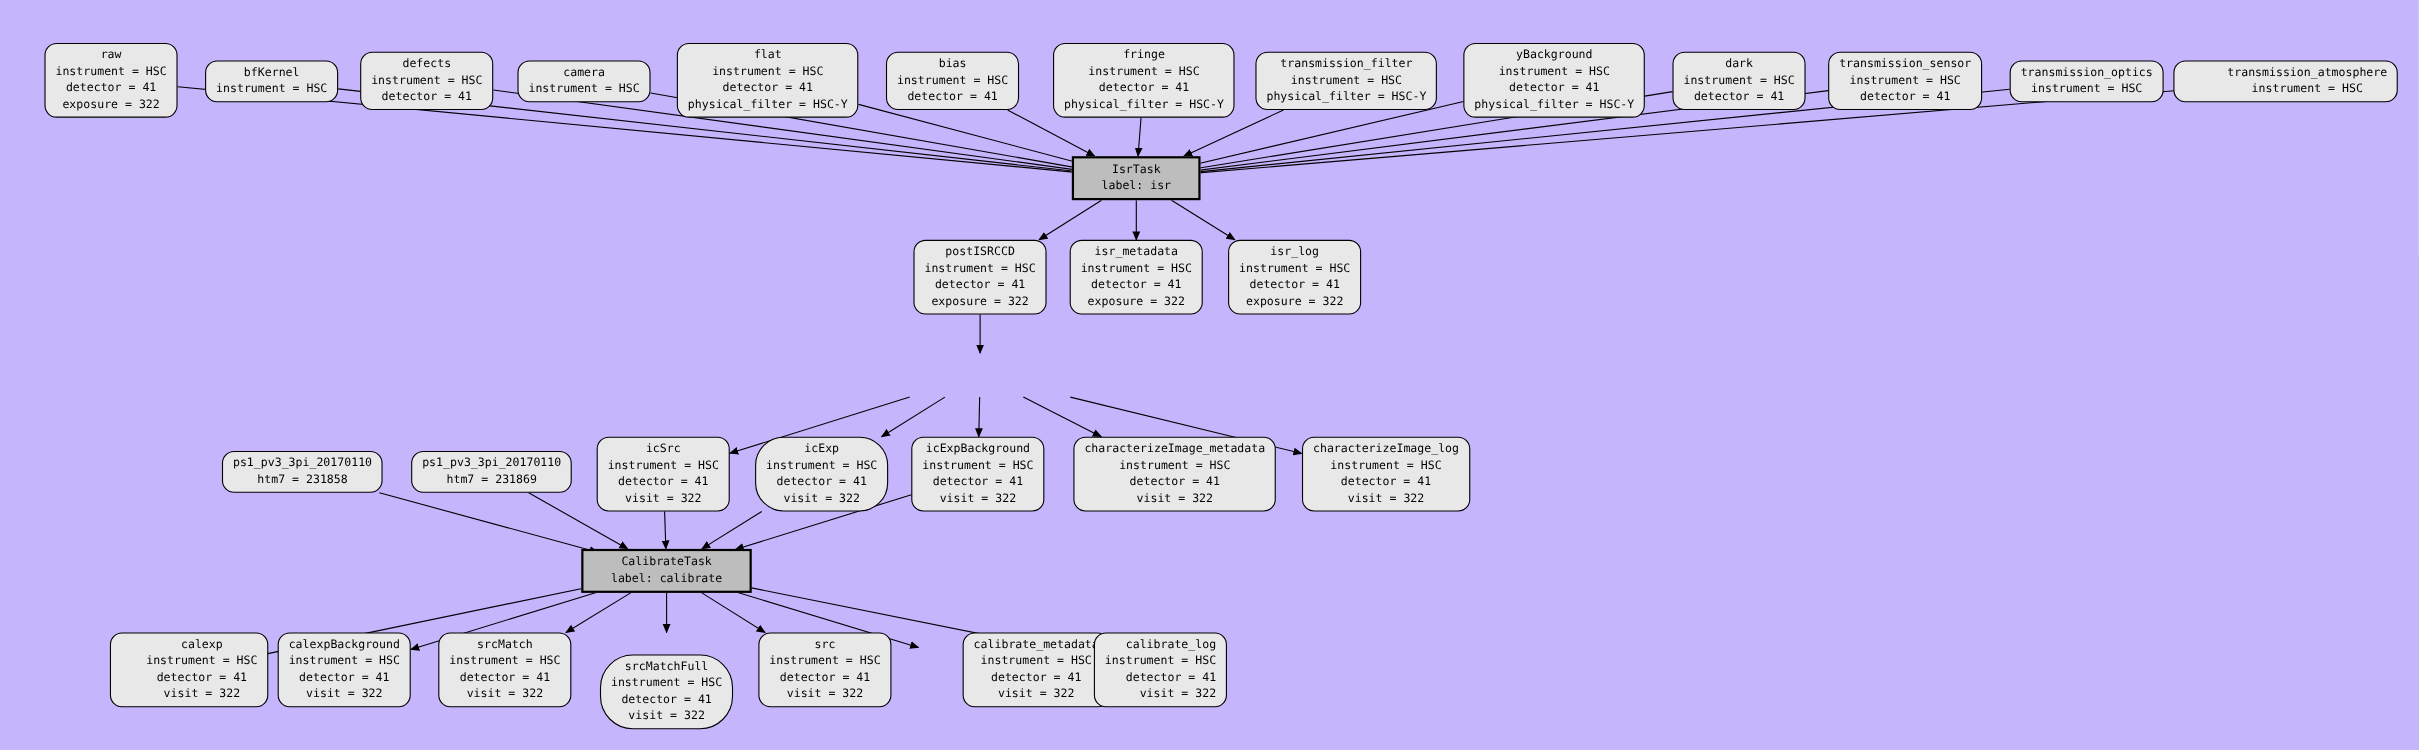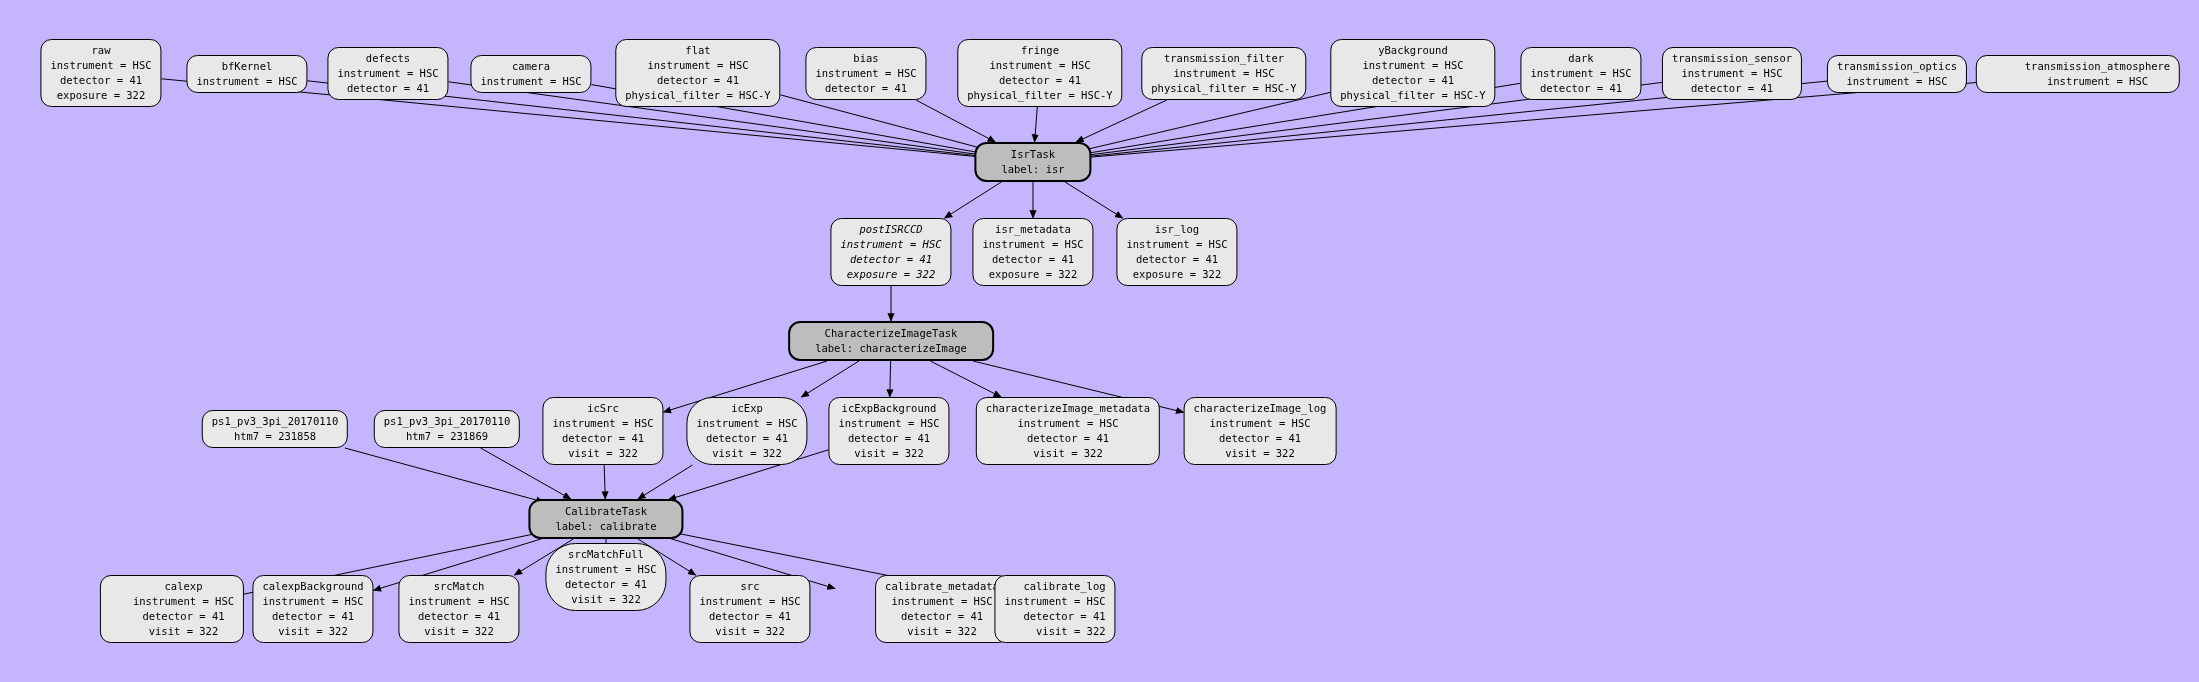--- a/index.html
+++ b/index.html
@@ -29,21 +29,21 @@
     border-radius: 11px;
     padding: 3px 9px;
     font-size: 10.5px;
     line-height: 15px;
     color: #000000;
     text-align: center;
     white-space: nowrap;
     box-sizing: border-box;
   }
   .node.task {
-    border-radius: 12px;
+    border-radius: 0;
     border-width: 2px;
     padding: 3px 25px;
   }
   .node .line {
     display: block;
   }
 </style>
 </head>
 <body>
 
@@ -154,41 +154,37 @@
       <span class="line">instrument = HSC</span>
     </div>
     <div class="node dataset" style="left: 2078px; top: 55px; background: rgb(232, 232, 232); border-color: rgb(0, 0, 0); color: rgb(0, 0, 0); padding-left: 48px;">
       <span class="line">transmission_atmosphere</span>
       <span class="line">instrument = HSC</span>
     </div>
     <div class="node task" style="left: 1033px; top: 142px; background: rgb(189, 189, 189); border-color: rgb(0, 0, 0); color: rgb(0, 0, 0);">
       <span class="line">IsrTask</span>
       <span class="line">label: isr</span>
     </div>
-    <div class="node dataset" style="left: 891px; top: 218px; background: rgb(232, 232, 232); border-color: rgb(0, 0, 0); color: rgb(0, 0, 0); font-style: italic;">
+    <div class="node dataset" style="left: 891px; top: 218px; background: rgb(232, 232, 232); border-color: rgb(0, 0, 0); color: rgb(0, 0, 0);">
       <span class="line">postISRCCD</span>
       <span class="line">instrument = HSC</span>
       <span class="line">detector = 41</span>
       <span class="line">exposure = 322</span>
     </div>
     <div class="node dataset" style="left: 1033px; top: 218px; background: rgb(232, 232, 232); border-color: rgb(0, 0, 0); color: rgb(0, 0, 0);">
       <span class="line">isr_metadata</span>
       <span class="line">instrument = HSC</span>
       <span class="line">detector = 41</span>
       <span class="line">exposure = 322</span>
     </div>
     <div class="node dataset" style="left: 1177px; top: 218px; background: rgb(232, 232, 232); border-color: rgb(0, 0, 0); color: rgb(0, 0, 0);">
       <span class="line">isr_log</span>
       <span class="line">instrument = HSC</span>
       <span class="line">detector = 41</span>
       <span class="line">exposure = 322</span>
-    </div>
-    <div class="node task" style="left: 891px; top: 321px; background: rgb(189, 189, 189); border-color: rgb(0, 0, 0); color: rgb(0, 0, 0);">
-      <span class="line">CharacterizeImageTask</span>
-      <span class="line">label: characterizeImage</span>
     </div>
     <div class="node dataset" style="left: 275px; top: 410px; background: rgb(232, 232, 232); border-color: rgb(0, 0, 0); color: rgb(0, 0, 0);">
       <span class="line">ps1_pv3_3pi_20170110</span>
       <span class="line">htm7 = 231858</span>
     </div>
     <div class="node dataset" style="left: 447px; top: 410px; background: rgb(232, 232, 232); border-color: rgb(0, 0, 0); color: rgb(0, 0, 0);">
       <span class="line">ps1_pv3_3pi_20170110</span>
       <span class="line">htm7 = 231869</span>
     </div>
     <div class="node dataset" style="left: 603px; top: 397px; background: rgb(232, 232, 232); border-color: rgb(0, 0, 0); color: rgb(0, 0, 0);">
@@ -236,21 +232,21 @@
       <span class="line">instrument = HSC</span>
       <span class="line">detector = 41</span>
       <span class="line">visit = 322</span>
     </div>
     <div class="node dataset" style="left: 459px; top: 575px; background: rgb(232, 232, 232); border-color: rgb(0, 0, 0); color: rgb(0, 0, 0);">
       <span class="line">srcMatch</span>
       <span class="line">instrument = HSC</span>
       <span class="line">detector = 41</span>
       <span class="line">visit = 322</span>
     </div>
-    <div class="node dataset" style="left: 606px; top: 543px; background: rgb(232, 232, 232); border-color: rgb(0, 0, 0); color: rgb(0, 0, 0); border-radius: 30px;">
+    <div class="node dataset" style="left: 606px; top: 595px; background: rgb(232, 232, 232); border-color: rgb(0, 0, 0); color: rgb(0, 0, 0); border-radius: 30px;">
       <span class="line">srcMatchFull</span>
       <span class="line">instrument = HSC</span>
       <span class="line">detector = 41</span>
       <span class="line">visit = 322</span>
     </div>
     <div class="node dataset" style="left: 750px; top: 575px; background: rgb(232, 232, 232); border-color: rgb(0, 0, 0); color: rgb(0, 0, 0);">
       <span class="line">src</span>
       <span class="line">instrument = HSC</span>
       <span class="line">detector = 41</span>
       <span class="line">visit = 322</span>

